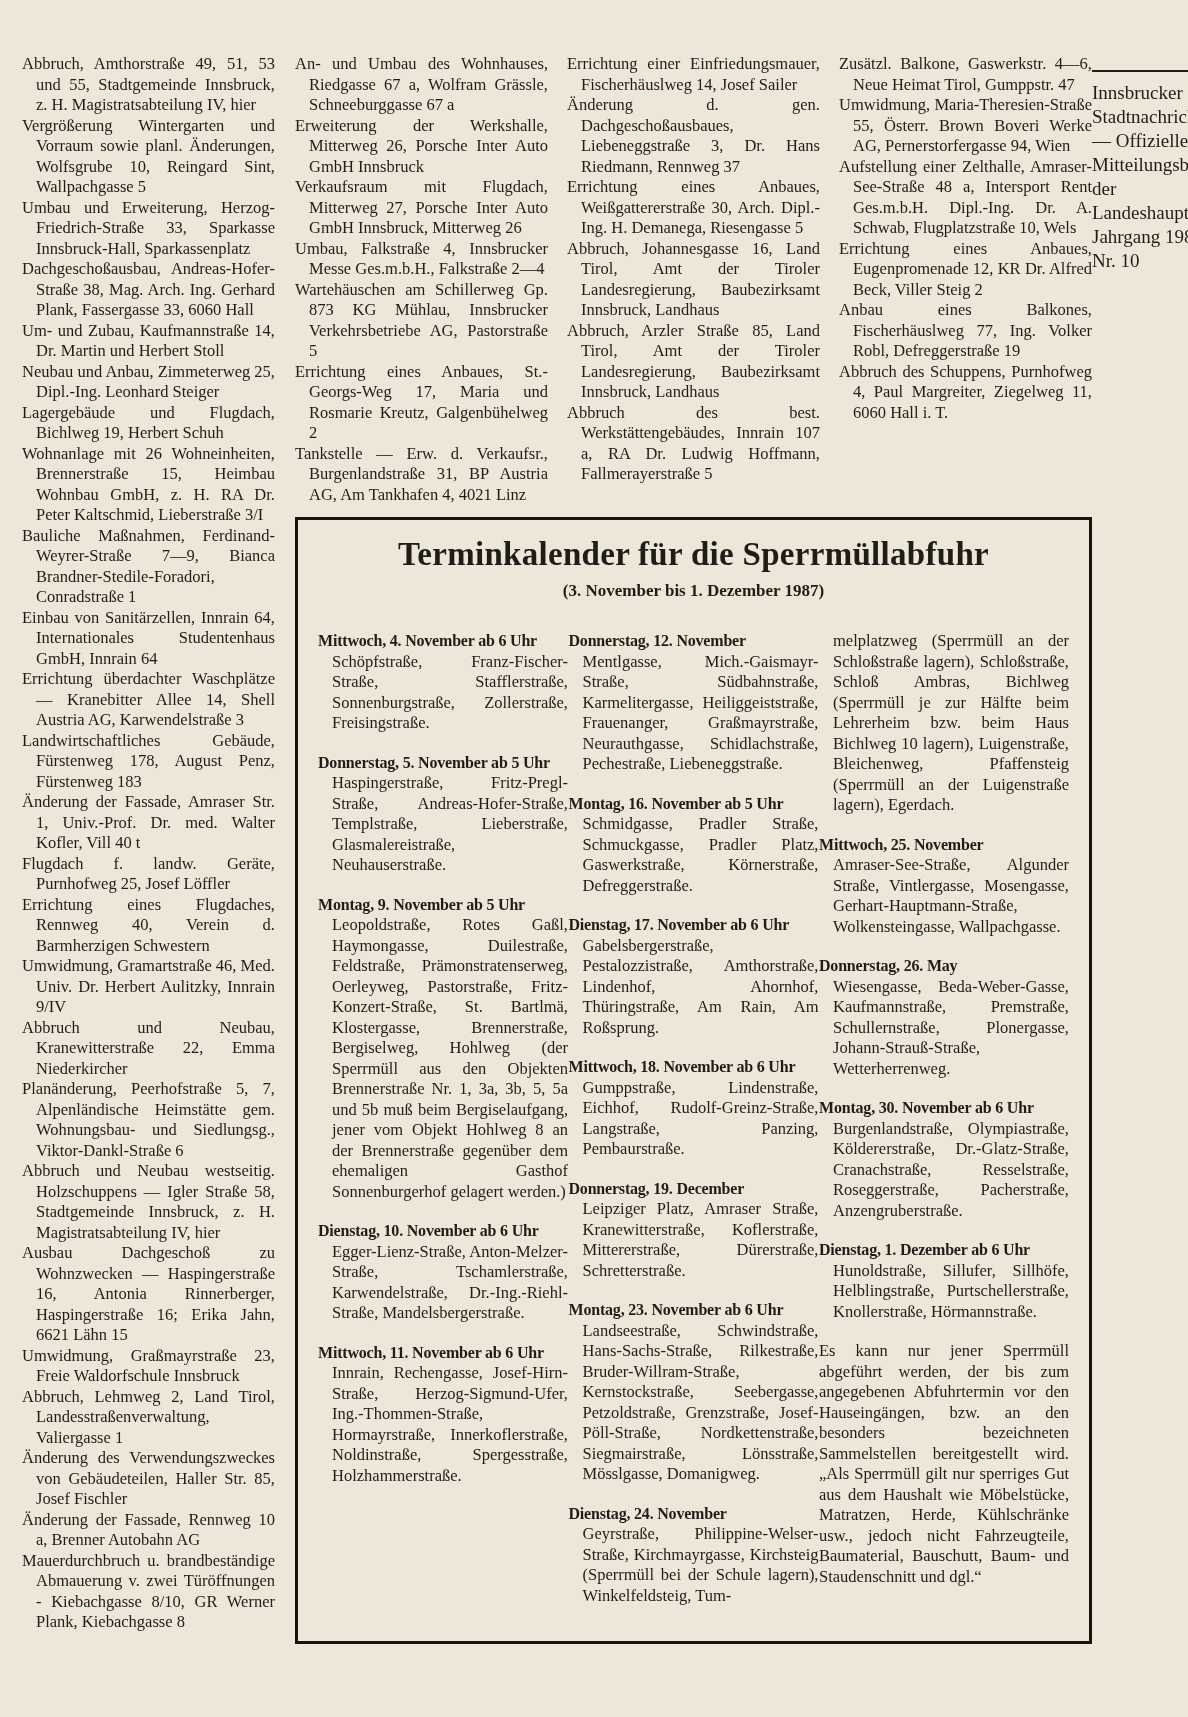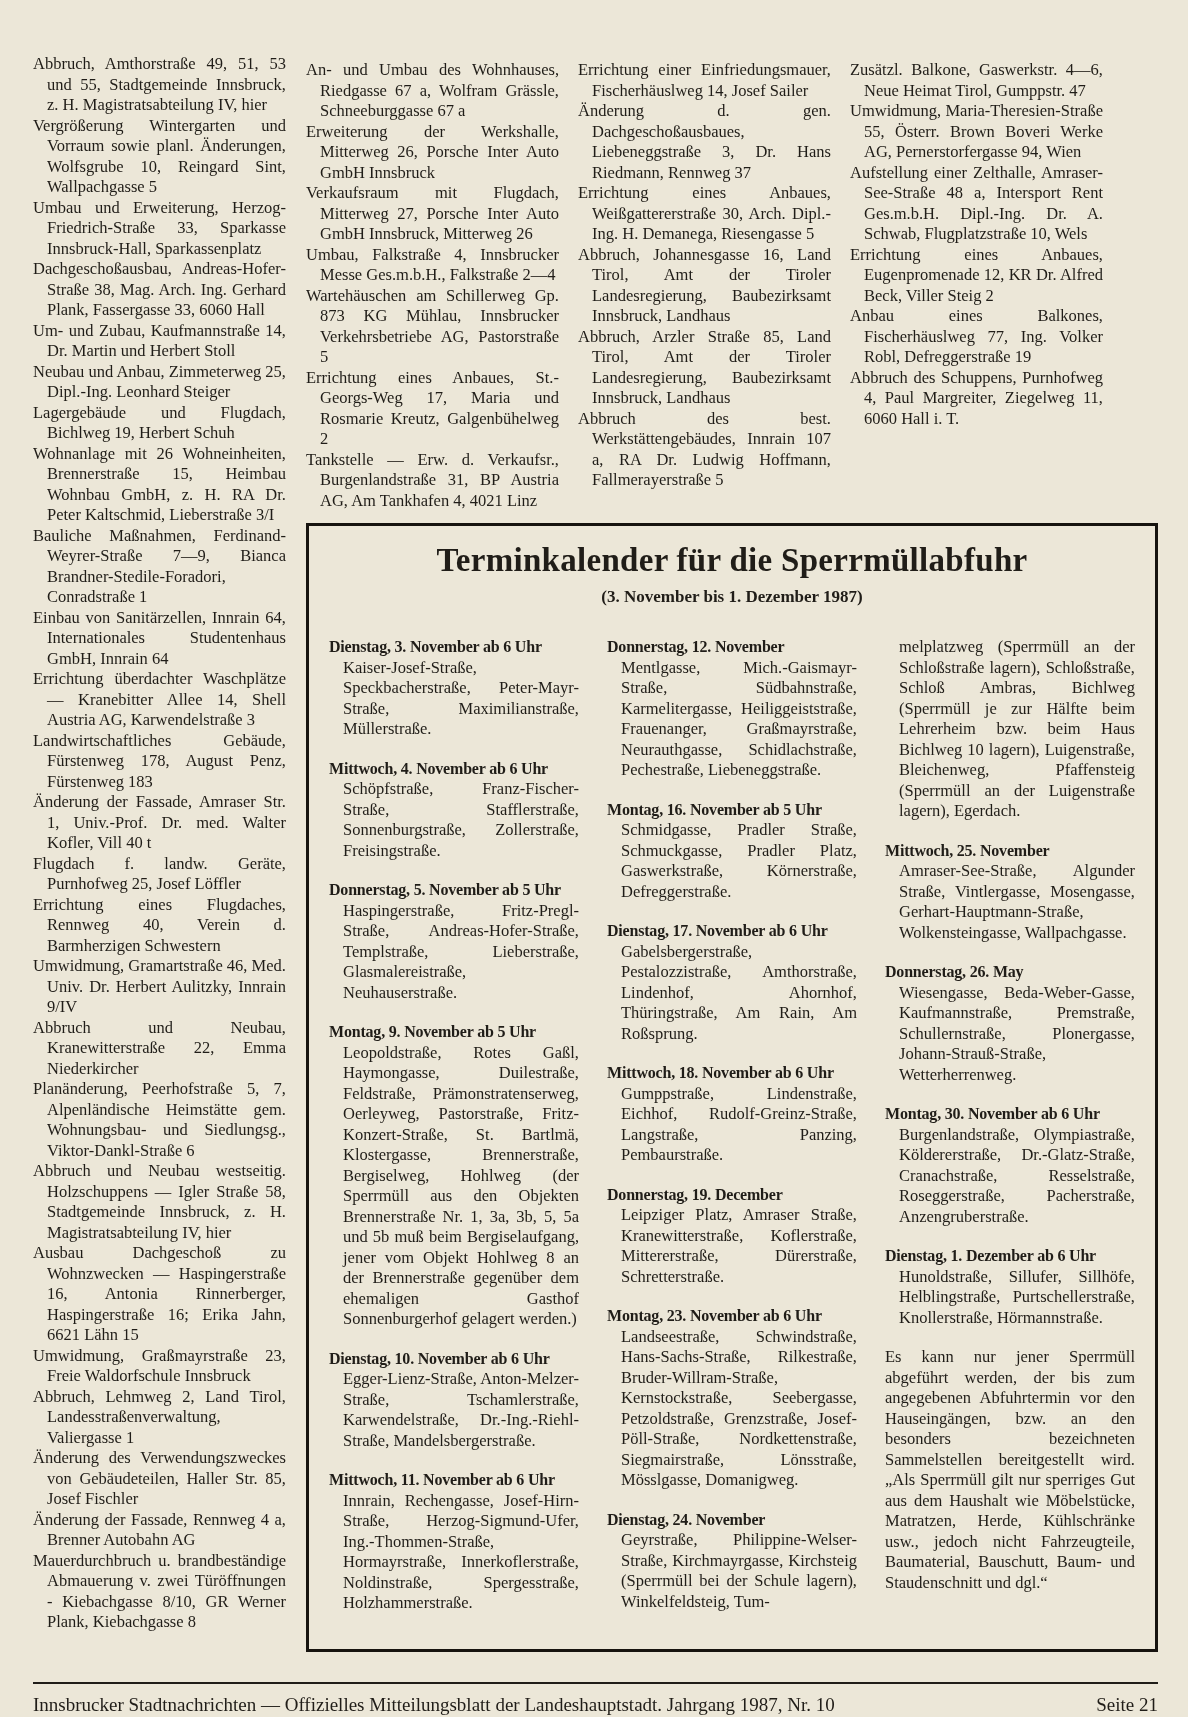--- a/index.html
+++ b/index.html
@@ -2,29 +2,29 @@
 <html lang="de"><head>
 <meta charset="utf-8">
 <style>
   * { margin:0; padding:0; box-sizing:border-box; }
   html,body { width:1188px; }
   body {
     height:1717px; overflow:hidden; position:relative;
     background:#ece7d8; color:#201d18;
     font-family:"Liberation Serif","DejaVu Serif",serif;
   }
-  .page { padding:54px 30px 0 33px; height:100%; display:flex; flex-direction:column;justify-content:space-between; }
+  .page { padding:54px 30px 0 22px; height:100%; display:flex; flex-direction:row; }
   .main-row { display:flex; gap:20px; align-items:flex-start; flex:0 0 auto; }
   .col {
     width:253px; flex:0 0 253px;
     font-size:16.5px; line-height:20.5px; text-align:justify;
     hyphens:auto; -webkit-hyphens:auto;
   }
   .entry { text-indent:-14px; padding-left:14px; }
-  .right-stack { flex:1 1 auto; min-width:0;margin-top:6px; }
+  .right-stack { flex:1 1 auto; min-width:0; }
   .top-row { display:flex; gap:19px; }
   .cal-box {
     border:3px solid #17140f; margin-top:12px;
     padding:16px 20px 16px 20px; background:#ece7d8;
   }
   .cal-title { text-align:center; font-weight:bold; font-size:33px; letter-spacing:.3px; }
   .cal-subtitle { text-align:center; font-weight:bold; font-size:17px; margin-top:8px; }
   .cal-cols { display:flex; justify-content:space-between; margin-top:30px; }
   .cal-col {
     width:250px; flex:0 0 250px;
@@ -90,21 +90,21 @@
         <p class="entry">Abbruch und Neubau westseitig. Holzschuppens — Igler Straße 58, Stadtgemeinde Innsbruck, z. H. Magistratsabteilung IV, hier</p>
 
         <p class="entry">Ausbau Dachgeschoß zu Wohnzwecken — Haspingerstraße 16, Antonia Rinnerberger, Haspingerstraße 16; Erika Jahn, 6621 Lähn 15</p>
 
         <p class="entry">Umwidmung, Graßmayrstraße 23, Freie Waldorfschule Innsbruck</p>
 
         <p class="entry">Abbruch, Lehmweg 2, Land Tirol, Landesstraßenverwaltung, Valiergasse 1</p>
 
         <p class="entry">Änderung des Verwendungszweckes von Gebäudeteilen, Haller Str. 85, Josef Fischler</p>
 
-        <p class="entry">Änderung der Fassade, Rennweg 4 a, Brenner Autobahn AG</p>
+        <p class="entry">Änderung der Fassade, Rennweg 10 a, Brenner Autobahn AG</p>
 
         <p class="entry">Mauerdurchbruch u. brandbeständige Abmauerung v. zwei Türöffnungen - Kiebachgasse 8/10, GR Werner Plank, Kiebachgasse 8</p>
       </div>
 
     <div class="right-stack">
 
       <div class="top-row">
         <div class="col">
 
             <p class="entry">An- und Umbau des Wohnhauses, Riedgasse 67 a, Wolfram Grässle, Schneeburggasse 67 a</p>
@@ -152,24 +152,20 @@
       </div>
 
       <div class="cal-box">
         <h1 class="cal-title">Terminkalender für die Sperrmüllabfuhr</h1>
         <p class="cal-subtitle">(3. November bis 1. Dezember 1987)</p>
 
         <div class="cal-cols">
 
           <div class="cal-col">
 
-              <div class="cal-entry">
-                <p class="cal-head">Dienstag, 3. November ab 6 Uhr</p>
-                <p class="cal-body">Kaiser-Josef-Straße, Speckbacherstraße, Peter-Mayr-Straße, Maximilianstraße, Müllerstraße.</p>
-              </div>
 
               <div class="cal-entry">
                 <p class="cal-head">Mittwoch, 4. November ab 6 Uhr</p>
                 <p class="cal-body">Schöpfstraße, Franz-Fischer-Straße, Stafflerstraße, Sonnenburgstraße, Zollerstraße, Freisingstraße.</p>
               </div>
 
               <div class="cal-entry">
                 <p class="cal-head">Donnerstag, 5. November ab 5 Uhr</p>
                 <p class="cal-body">Haspingerstraße, Fritz-Pregl-Straße, Andreas-Hofer-Straße, Templstraße, Lieberstraße, Glasmalereistraße, Neuhauserstraße.</p>
               </div>

